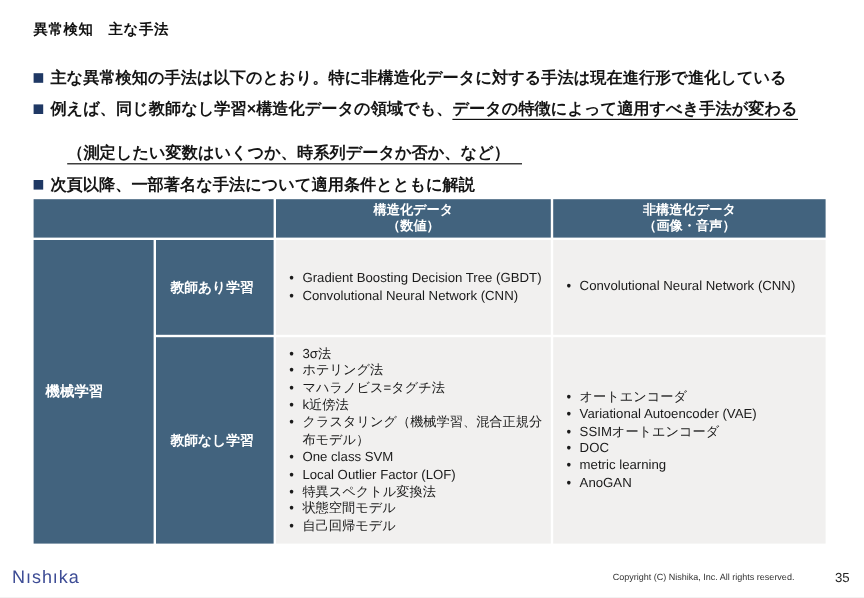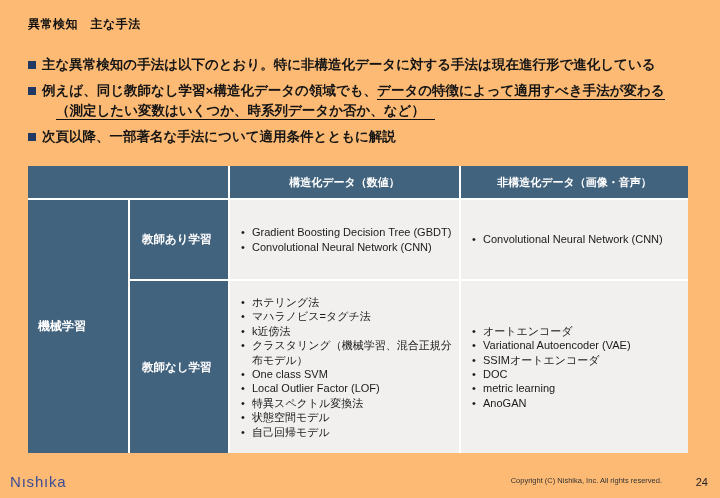--- a/index.html
+++ b/index.html
@@ -1,20 +1,20 @@
 <!DOCTYPE html>
 <html lang="ja" style="--table_dark: #42637E; --table_light: #F1F0EF; --bullet_square: #1F3864; --logo: #3D4C95;"><head>
 <meta charset="utf-8">
 <style>
   * { margin:0; padding:0; box-sizing:border-box; }
   html,body { background:#e8e8e8; }
   .slide {
     position:relative;
     width:720px; height:498px;
-    background:#fdba74;
+    background:#ffffff;
     overflow:hidden;
     font-family:"Liberation Sans","DejaVu Sans",sans-serif;
     color:#1a1a1a;
     margin:0 auto;
   }
   
   .slide-title {
     position:absolute; left:28px; top:16px;
     font-size:12px; font-weight:bold; color:#111;
     letter-spacing:0.5px;
@@ -29,42 +29,42 @@
   .sq {
     flex:0 0 auto;
     width:8px; height:8px; margin:5px 6px 0 0;
     background:var(--bullet_square,#1F3864);
   }
   .b2 { margin-top:8px; }
   .uline {
     border-bottom:1.5px solid #111;
     padding-bottom:1px;
   }
-  .b2-line2 { margin-left:14px; margin-top:2px; }
+  .b2-line2 { margin-left:14px; margin-top:19px; }
   .b2-line2 .uline { padding-right:10px; }
   .b3 { margin-top:11px; }
   
   .method-table {
     position:absolute; left:28px; top:166px;
     display:grid;
     grid-template-columns:100px 98px 229px 227px;
     grid-template-rows:32px 79px 172px;
     gap:2px;
     background:#ffffff;
   }
   .c-dark {
     background:var(--table_dark,#42637E);
     color:#ffffff;
   }
   .c-light { background:var(--table_light,#F1F0EF); }
   .hdr-empty   { grid-column:1/3; grid-row:1; }
   .hdr-struct  { grid-column:3; grid-row:1; }
   .hdr-unstruct{ grid-column:4; grid-row:1; }
   .hdr {
-    display:flex; 
+    display:flex; flex-direction:column;
     align-items:center; justify-content:center;
     font-size:11px; font-weight:bold; line-height:1.3;
   }
   .cell-group {
     grid-column:1; grid-row:2/4;
     display:flex; align-items:center;
     padding-left:10px;
     font-size:12px; font-weight:bold;
   }
   .cell-label {
@@ -154,20 +154,21 @@
     </div>
     <div class="c-light list-cell ls-unstruct">
       <ul>
           <li>Convolutional Neural Network (CNN)</li>
         </ul>
     </div>
 
     <div class="c-dark cell-label lbl-unsup">教師なし学習</div>
     <div class="c-light list-cell lu-struct">
       <ul>
+          <li>3σ法</li>
           <li>ホテリング法</li>
           <li>マハラノビス=タグチ法</li>
           <li>k近傍法</li>
           <li>クラスタリング（機械学習、混合正規分布モデル）</li>
           <li>One class SVM</li>
           <li>Local Outlier Factor (LOF)</li>
           <li>特異スペクトル変換法</li>
           <li>状態空間モデル</li>
           <li>自己回帰モデル</li>
         </ul>
@@ -179,15 +180,15 @@
           <li>SSIMオートエンコーダ</li>
           <li>DOC</li>
           <li>metric learning</li>
           <li>AnoGAN</li>
         </ul>
     </div>
   </div>
 
   <div class="logo">Nıshıka</div>
   <div class="copyright">Copyright (C) Nishika, Inc. All rights reserved.</div>
-  <div class="page-number">24</div>
+  <div class="page-number">35</div>
 
 </div>
 
 </body></html>

